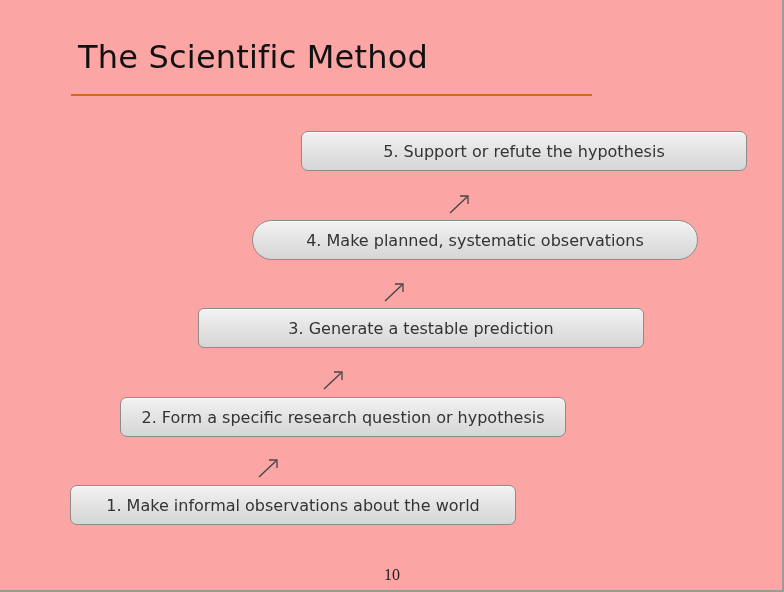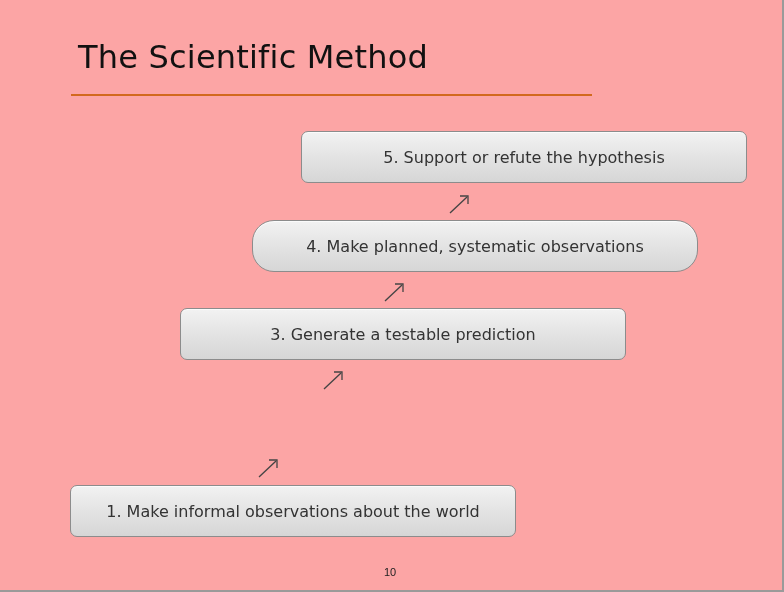--- a/index.html
+++ b/index.html
@@ -14,32 +14,32 @@
   }
   .title {
     position: absolute; left: 78px; top: 38px;
     font-size: 32px; color: #111; letter-spacing: 0.2px;
     font-family: "DejaVu Sans", sans-serif;
   }
   .title-rule {
     position: absolute; left: 71px; top: 94px; width: 521px; height: 2px; background: #d2691e;
   }
   .step {
-    position: absolute; height: 52px; box-sizing: border-box;
+    position: absolute; height: 40px; box-sizing: border-box;
     border: 1px solid #8c8c8c; border-radius: 7px;
     background: linear-gradient(180deg, #f2f2f2 0%, #e2e2e2 55%, #d6d6d6 100%);
     box-shadow: inset 0 1px 0 #fbfbfb;
     display: flex; align-items: center; justify-content: center;
     font-size: 16px; color: #333;
     font-family: "DejaVu Sans", sans-serif;
   }
   .arrow { position: absolute; width: 24px; height: 22px; }
   .page-num {
-    position: absolute; left: 384px; top: 566px; font-size: 11px; color: #222;
-    font-family: Liberation Sans, sans-serif;
+    position: absolute; left: 384px; top: 566px; font-size: 16px; color: #222;
+    font-family: Liberation Serif, serif;
   }
 </style>
 </head>
 <body>
 
 <div class="slide">
   <div class="title">The Scientific Method</div>
   <div class="title-rule"></div>
 
   <div class="step" style="left:301px; top:131px; width:446px;">
@@ -51,28 +51,31 @@
   </svg>
 
   <div class="step" style="left:252px; top:220px; width:446px;border-radius:22px;">
     <span>4. Make planned, systematic observations</span>
   </div>
   <svg class="arrow" style="left:383px; top:281px;" viewBox="0 0 24 22">
     <line x1="2" y1="20" x2="19" y2="4" stroke="#444" stroke-width="1.3"></line>
     <polyline points="12,3 20,3 20,11" fill="none" stroke="#444" stroke-width="1.3"></polyline>
   </svg>
 
-  <div class="step" style="left:180px; top:308px; width:446px;">
+  <div class="step" style="left:198px; top:308px; width:446px;border-radius:6px;">
     <span>3. Generate a testable prediction</span>
   </div>
   <svg class="arrow" style="left:322px; top:369px;" viewBox="0 0 24 22">
     <line x1="2" y1="20" x2="19" y2="4" stroke="#444" stroke-width="1.3"></line>
     <polyline points="12,3 20,3 20,11" fill="none" stroke="#444" stroke-width="1.3"></polyline>
   </svg>
 
+  <div class="step" style="left:120px; top:397px; width:446px;">
+    <span>2. Form a specific research question or hypothesis</span>
+  </div>
   <svg class="arrow" style="left:257px; top:457px;" viewBox="0 0 24 22">
     <line x1="2" y1="20" x2="19" y2="4" stroke="#444" stroke-width="1.3"></line>
     <polyline points="12,3 20,3 20,11" fill="none" stroke="#444" stroke-width="1.3"></polyline>
   </svg>
 
   <div class="step" style="left:46px; top:485px; width:446px;margin-left:24px;">
     <span>1. Make informal observations about the world</span>
   </div>
 
   <div class="page-num">10</div>

